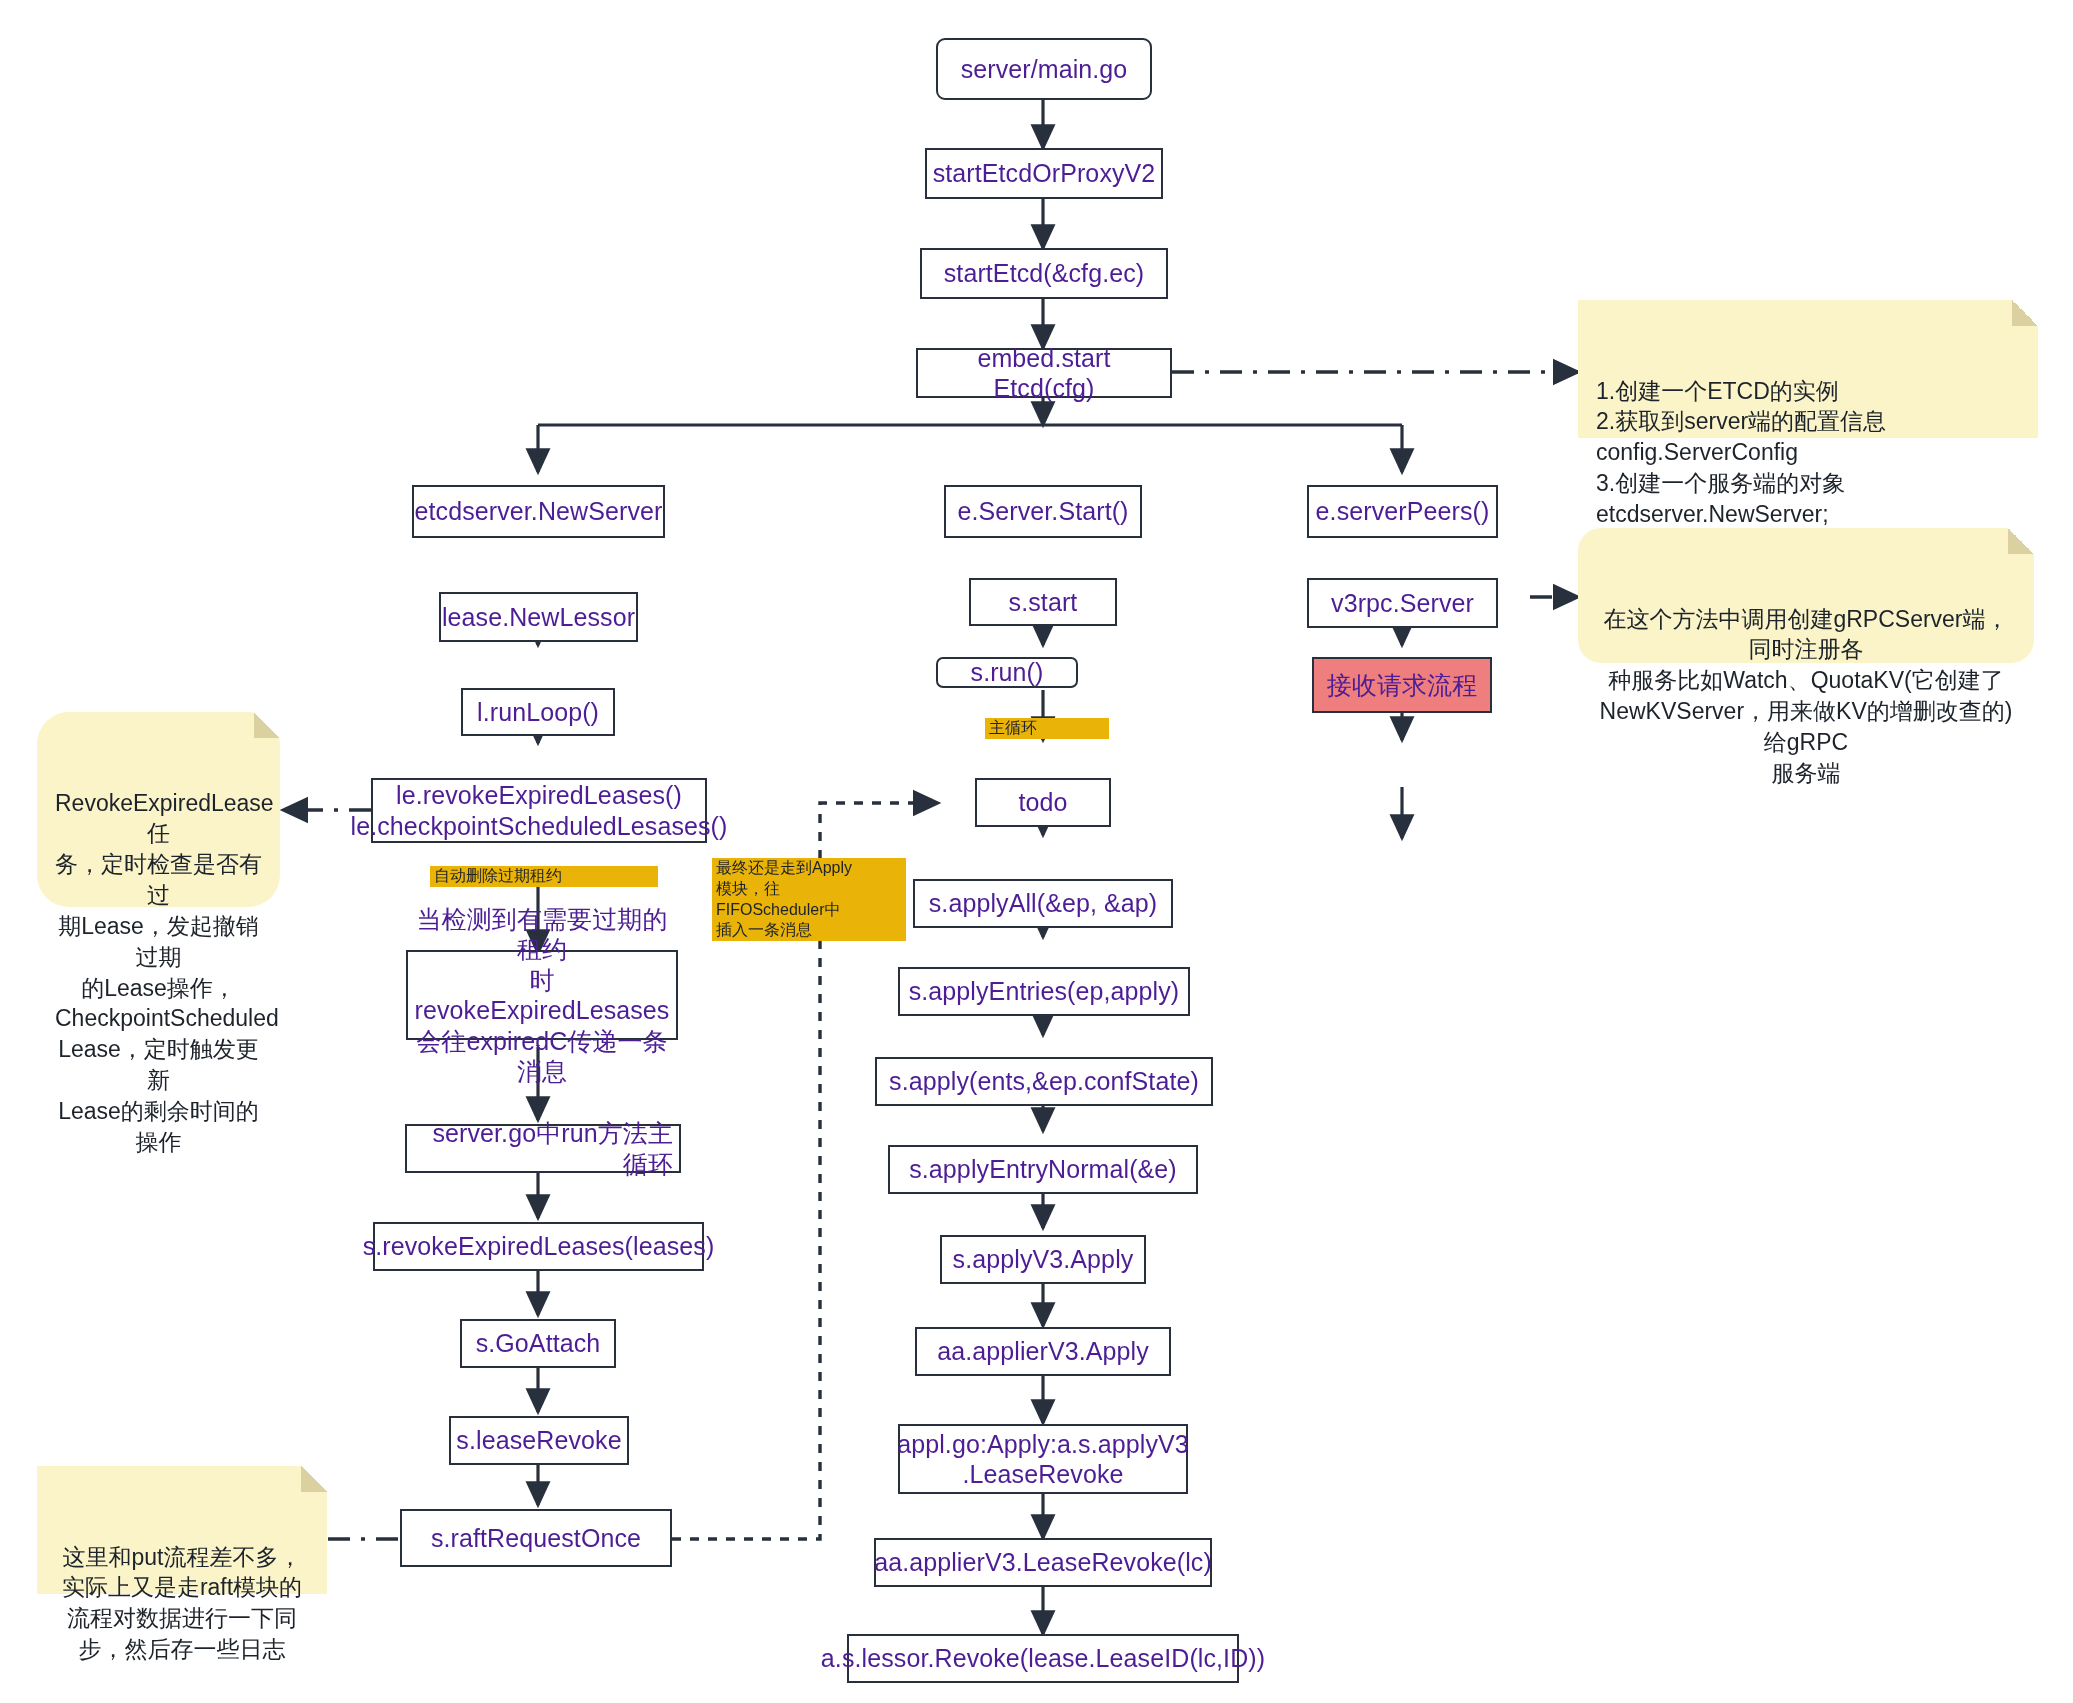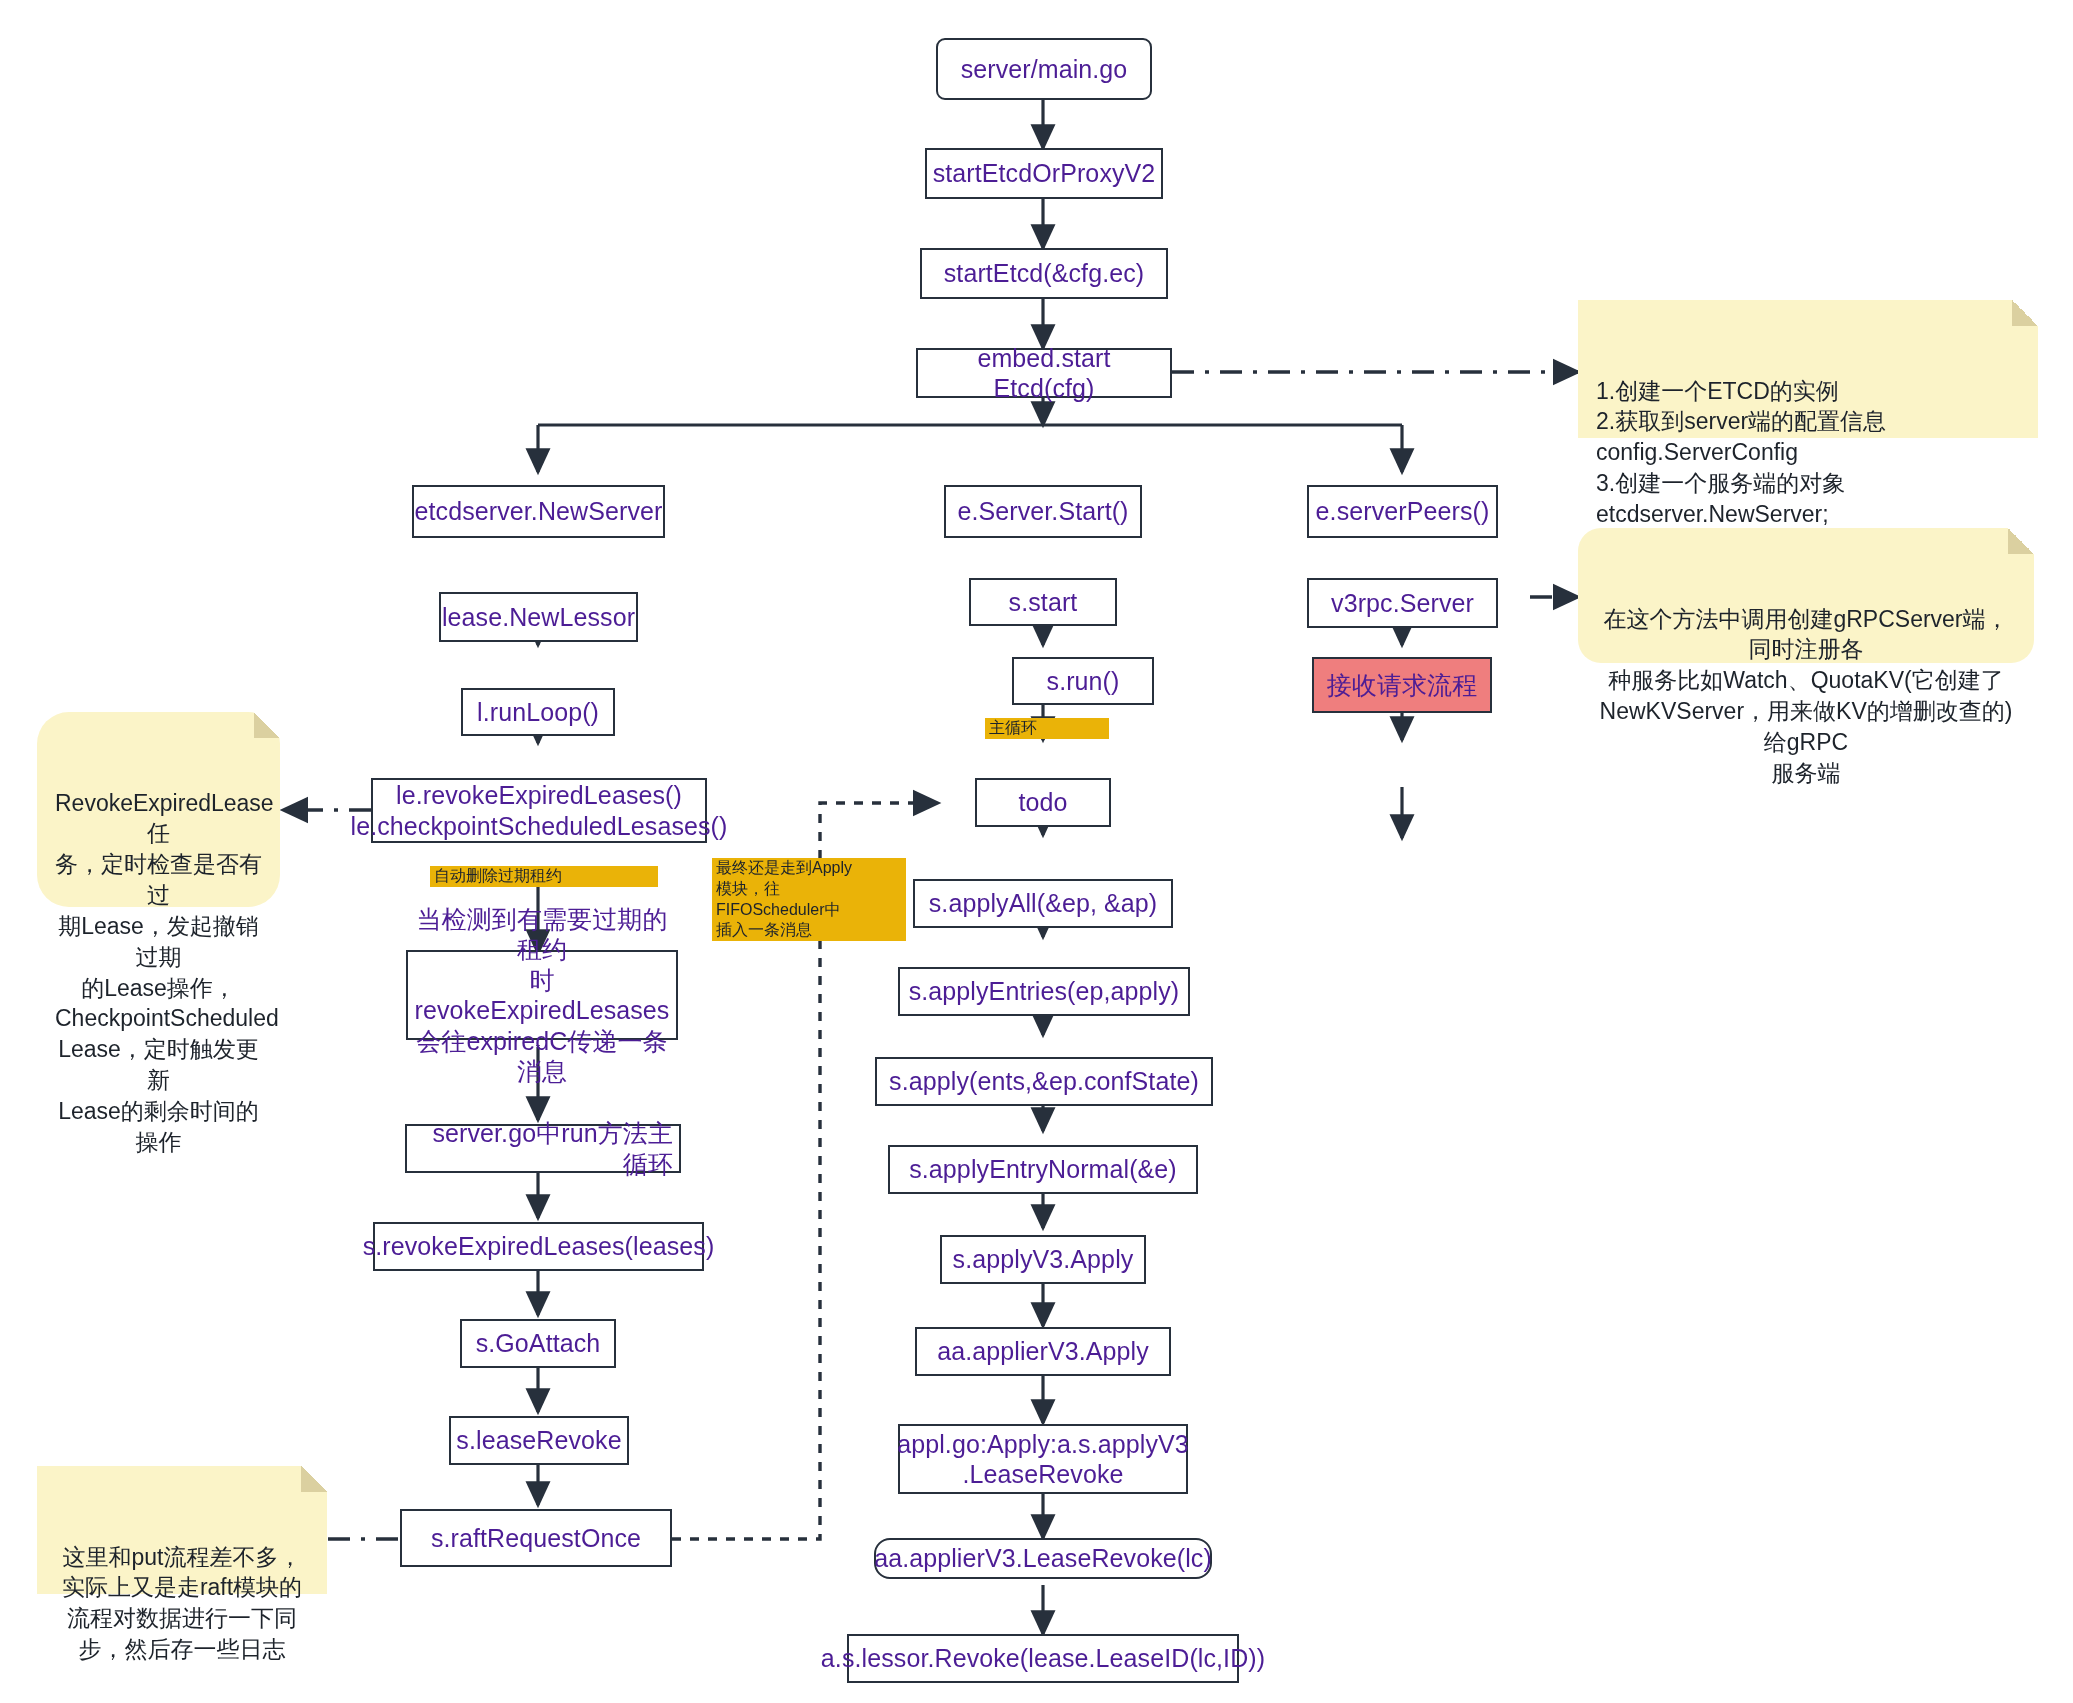--- a/index.html
+++ b/index.html
@@ -128,21 +128,21 @@
   <div class="node" style="left:1307px;top:485px;width:191px;height:53px;">e.serverPeers()</div>
 
   <div class="node" style="left:439px;top:592px;width:199px;height:50px;">lease.NewLessor</div>
 
   <div class="node" style="left:969px;top:578px;width:148px;height:48px;">s.start</div>
 
   <div class="node" style="left:1307px;top:578px;width:191px;height:50px;">v3rpc.Server</div>
 
   <div class="node" style="left:461px;top:688px;width:154px;height:48px;">l.runLoop()</div>
 
-  <div class="node" style="left:1012px;top:657px;width:142px;height:48px;">s.run()</div>
+  <div class="node" style="left:936px;top:657px;width:142px;height:31px;border-radius:7px;">s.run()</div>
 
   <div class="node danger" style="left:1312px;top:657px;width:180px;height:56px;">接收请求流程</div>
 
   <div class="node" style="left:371px;top:778px;width:336px;height:65px;">le.revokeExpiredLeases()
 le.checkpointScheduledLesases()</div>
 
   <div class="node" style="left:975px;top:778px;width:136px;height:49px;">todo</div>
 
   <div class="node" style="left:406px;top:950px;width:272px;height:90px;">当检测到有需要过期的租约
 时revokeExpiredLesases
@@ -166,21 +166,21 @@
 
   <div class="node" style="left:915px;top:1327px;width:256px;height:49px;">aa.applierV3.Apply</div>
 
   <div class="node" style="left:449px;top:1416px;width:180px;height:49px;">s.leaseRevoke</div>
 
   <div class="node" style="left:898px;top:1424px;width:290px;height:70px;">appl.go:Apply:a.s.applyV3
 .LeaseRevoke</div>
 
   <div class="node" style="left:400px;top:1509px;width:272px;height:58px;">s.raftRequestOnce</div>
 
-  <div class="node" style="left:874px;top:1538px;width:338px;height:41px;border-radius:16px;">aa.applierV3.LeaseRevoke(lc)</div>
+  <div class="node" style="left:874px;top:1538px;width:338px;height:49px;">aa.applierV3.LeaseRevoke(lc)</div>
 
   <div class="node" style="left:847px;top:1634px;width:392px;height:49px;">a.s.lessor.Revoke(lease.LeaseID(lc,ID))</div>
 
   <div class="note" style="left:1578px;top:300px;width:460px;height:138px;">
     <span class="fold"></span>
     <span>1.创建一个ETCD的实例
 2.获取到server端的配置信息config.ServerConfig
 3.创建一个服务端的对象etcdserver.NewServer;
 并将这个服务端的对象添加到ETCD实例中
 4.启动这个etcdserver:  e.Server.Start()</span>

